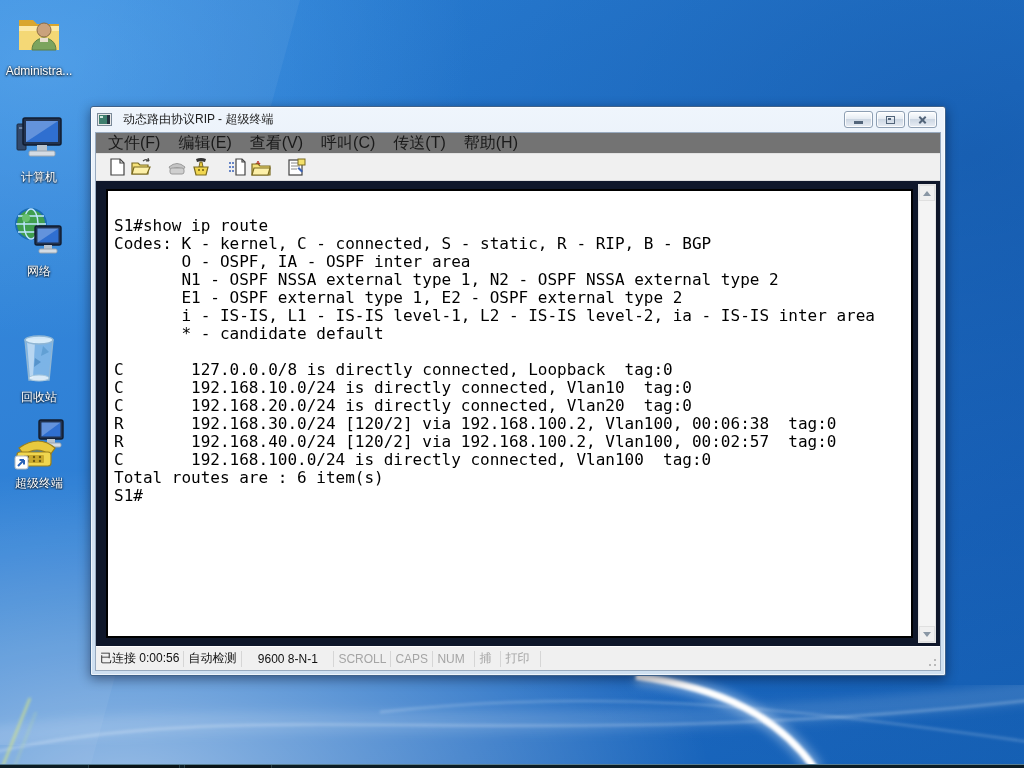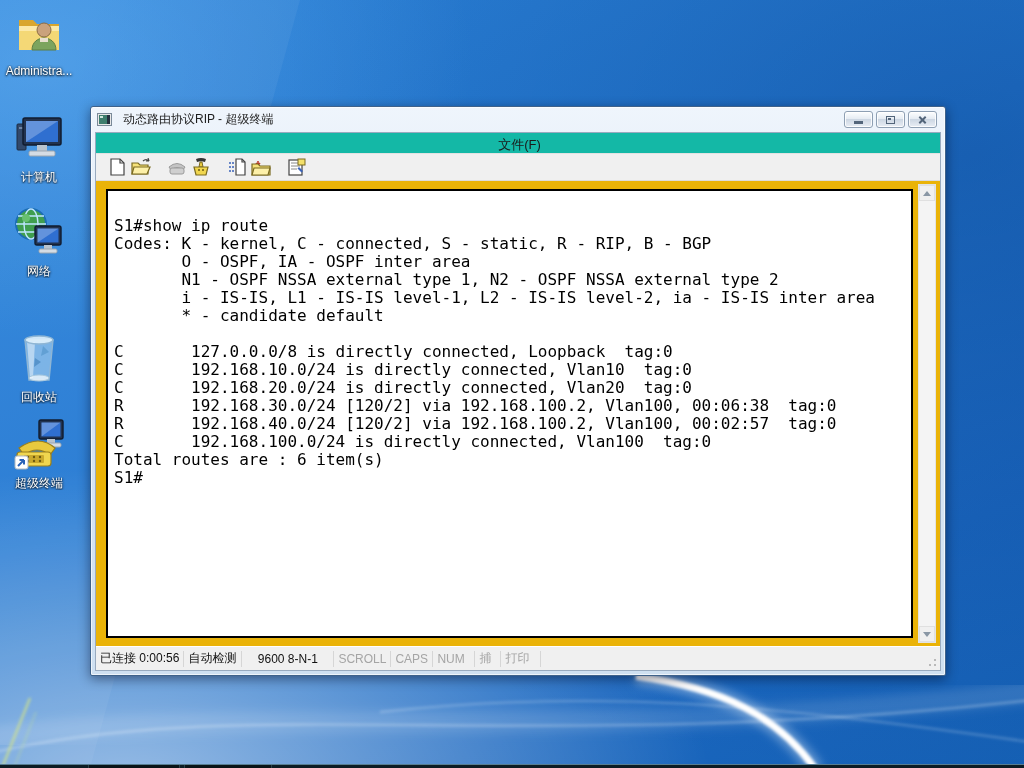--- a/index.html
+++ b/index.html
@@ -54,29 +54,29 @@
   .glyph-max:after { content:""; position:absolute; left:1px; top:1px; width:3px; height:2px; background:#53657a; }
   .glyph-close { position:relative; width:11px; height:11px; }
   .glyph-close:before,.glyph-close:after {
     content:""; position:absolute; left:1px; top:4.5px; width:9px; height:2px; background:#53657a;
   }
   .glyph-close:before { transform:rotate(45deg); }
   .glyph-close:after  { transform:rotate(-45deg); }
 
   .win-body { flex:1; display:flex; flex-direction:column; border:1px solid #98aabf; background:#f0f0f0; min-height:0; }
 
-  .menubar { height:21px; background:#14b8a6; display:flex; align-items:center; font-size:13px; color:#1a1a1a; padding-left:3px; border-bottom:1px solid #e2e2e2;flex-direction:column; }
+  .menubar { height:21px; background:#737373; display:flex; align-items:center; font-size:16px; color:#1a1a1a; padding-left:3px; border-bottom:1px solid #e2e2e2; }
   .menu-item { padding:3px 9px; }
 
   .toolbar { height:27px; background:#f0f0f0; display:flex; align-items:center; padding-left:9px; border-bottom:1px solid #dcdcdc; }
   .tb-btn { width:24px; height:22px; display:flex; align-items:center; justify-content:center; }
   .tb-gap { width:12px; }
 
   
-  .client { position:relative; flex:1; background:#eab308; min-height:0; }
+  .client { position:relative; flex:1; background:#0f172a; min-height:0; }
   .canvas {
     position:absolute; left:10px; top:8px; right:27px; bottom:8px;
     border:2px solid #000; background:#fff; overflow:hidden;
     padding:26px 0 0 6px;
     font-family:"DejaVu Sans Mono","Liberation Mono",monospace;
     font-size:16px; line-height:18px; color:#000;
   }
   .tline { white-space:pre; height:18px; }
 
   .vscroll {
@@ -295,20 +295,21 @@
           </svg>
         </div>
       </div>
 
       <div class="client">
         <div class="canvas">
           <div class="tline">S1#show ip route</div>
           <div class="tline">Codes: K - kernel, C - connected, S - static, R - RIP, B - BGP</div>
           <div class="tline">       O - OSPF, IA - OSPF inter area</div>
           <div class="tline">       N1 - OSPF NSSA external type 1, N2 - OSPF NSSA external type 2</div>
+          <div class="tline">       E1 - OSPF external type 1, E2 - OSPF external type 2</div>
           <div class="tline">       i - IS-IS, L1 - IS-IS level-1, L2 - IS-IS level-2, ia - IS-IS inter area</div>
           <div class="tline">       * - candidate default</div>
           <div class="tline"></div>
           <div class="tline">C       127.0.0.0/8 is directly connected, Loopback  tag:0</div>
           <div class="tline">C       192.168.10.0/24 is directly connected, Vlan10  tag:0</div>
           <div class="tline">C       192.168.20.0/24 is directly connected, Vlan20  tag:0</div>
           <div class="tline">R       192.168.30.0/24 [120/2] via 192.168.100.2, Vlan100, 00:06:38  tag:0</div>
           <div class="tline">R       192.168.40.0/24 [120/2] via 192.168.100.2, Vlan100, 00:02:57  tag:0</div>
           <div class="tline">C       192.168.100.0/24 is directly connected, Vlan100  tag:0</div>
           <div class="tline">Total routes are : 6 item(s)</div>

